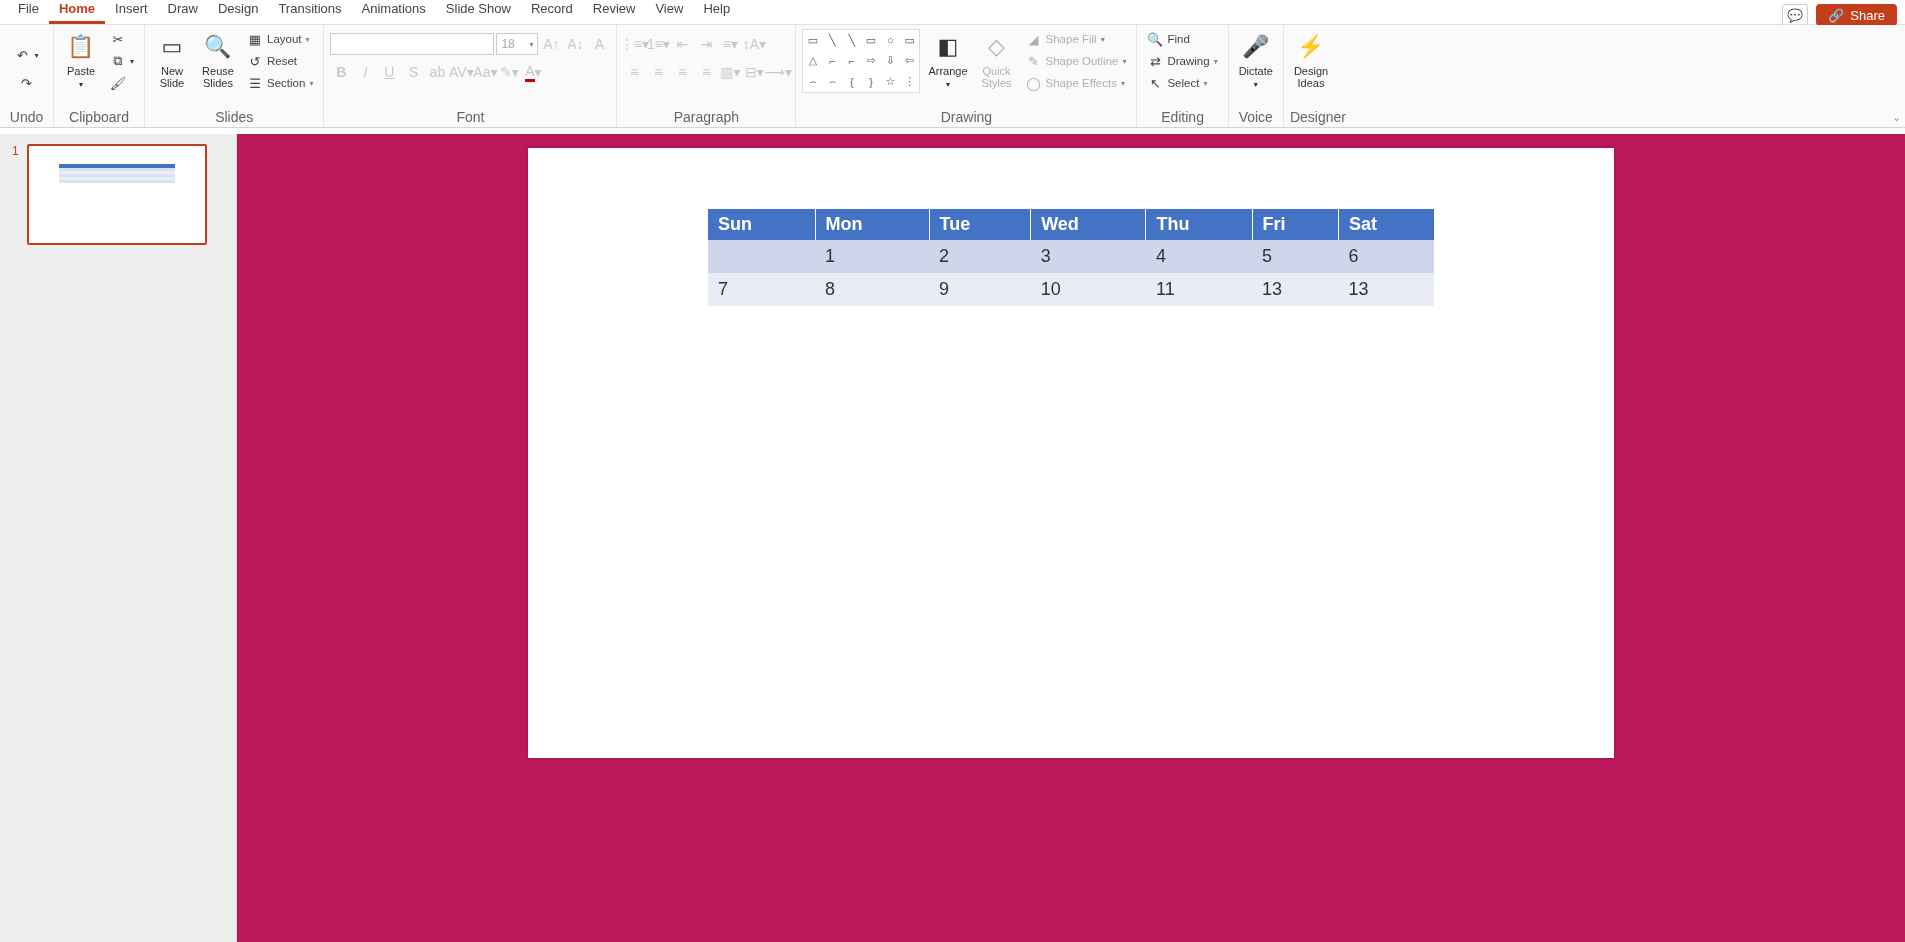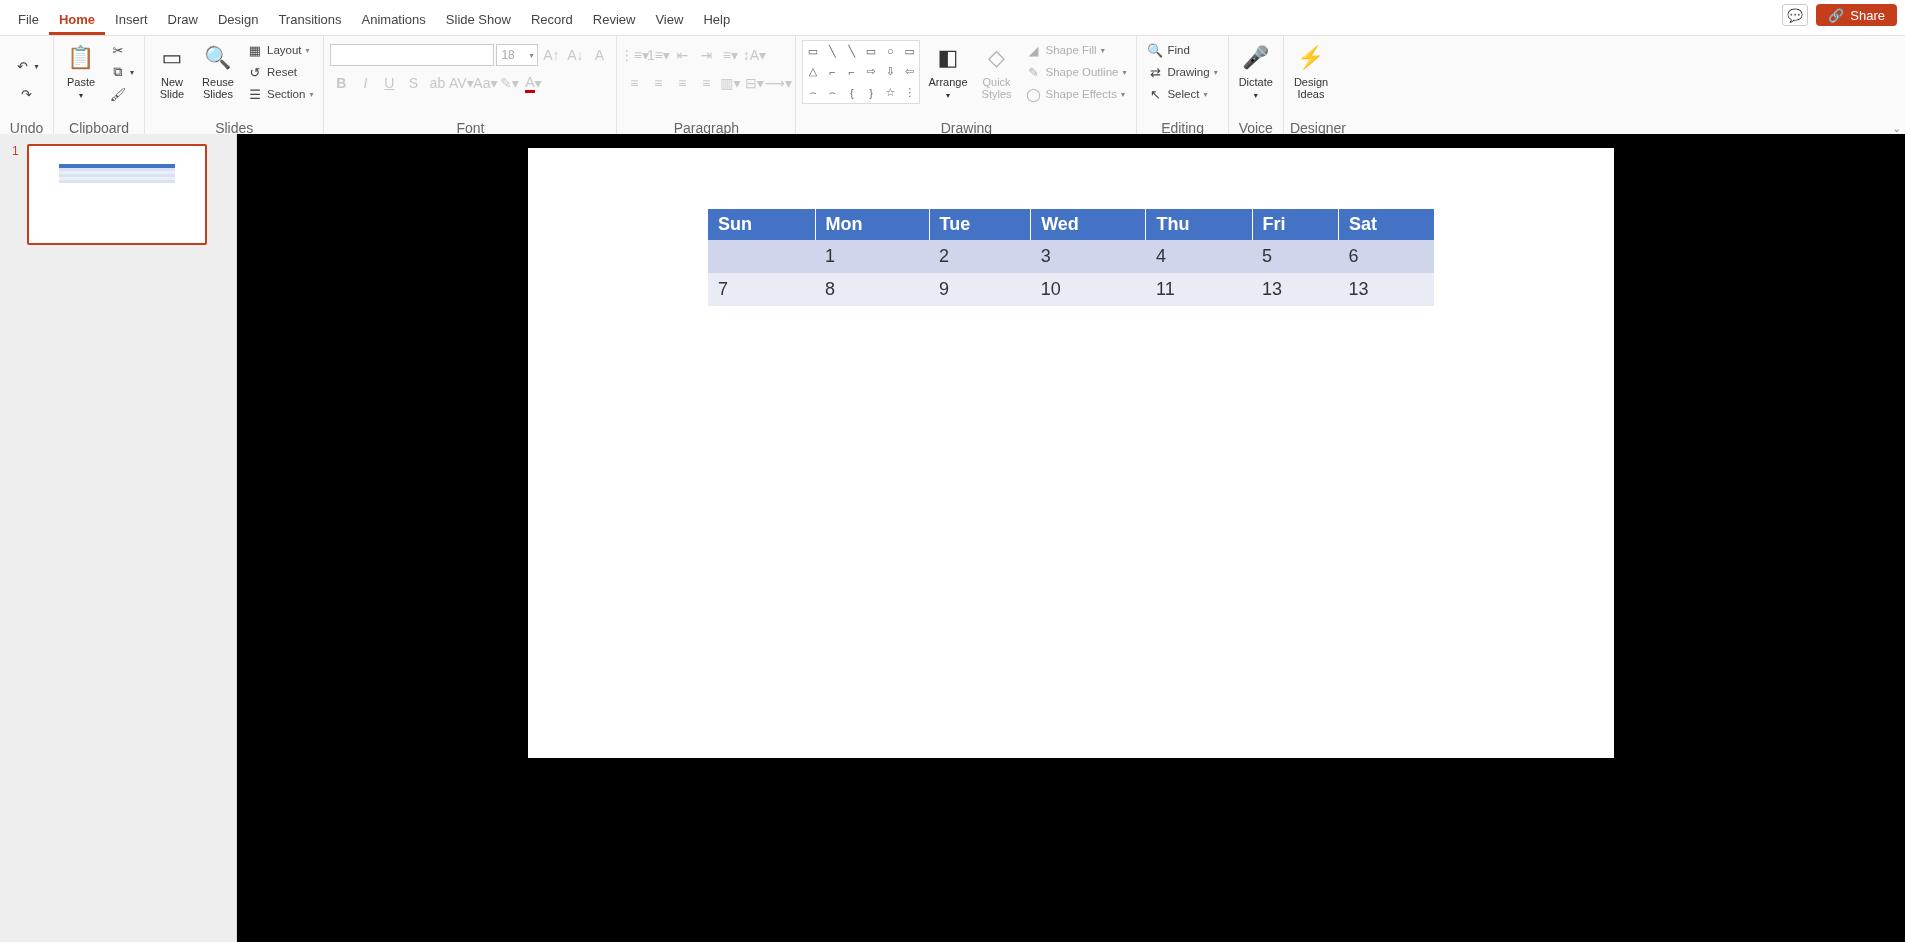--- a/index.html
+++ b/index.html
@@ -1,19 +1,19 @@
 <!DOCTYPE html>
 <html><head>
 <meta charset="utf-8">
 <style>
 * { box-sizing: border-box; margin: 0; padding: 0; font-family: "Segoe UI", Arial, sans-serif; }
 body { background: #fff; overflow: hidden; user-select: none; }
 
 
-.tabs { height: 36px; display: flex; align-items: flex-end; padding: 0 8px; background: #fff; border-bottom: 1px solid #e1e1e1; position: relative; }
+.tabs { height: 25px; display: flex; align-items: flex-end; padding: 0 8px; background: #fff; border-bottom: 1px solid #e1e1e1; position: relative; }
 .tab { padding: 6px 10px 5px; font-size: 13px; color: #444; cursor: pointer; border-bottom: 3px solid transparent; }
 .tab.active { color: #c43e1c; border-bottom-color: #c43e1c; font-weight: 600; }
 .tabs-right { position: absolute; right: 8px; top: 4px; display: flex; gap: 8px; }
 .comments-btn { width: 26px; height: 22px; border: 1px solid #ccc; border-radius: 3px; display: flex; align-items: center; justify-content: center; font-size: 13px; color: #555; cursor: pointer; }
 .share-btn { background: #c43e1c; color: #fff; border-radius: 4px; padding: 3px 12px; font-size: 13px; display: flex; align-items: center; gap: 6px; cursor: pointer; }
 
 
 .ribbon { height: 103px; background: #fafafa; border-bottom: 1px solid #d4d4d4; display: flex; position: relative; }
 .group { display: flex; flex-direction: column; height: 100%; border-right: 1px solid #e3e3e3; padding: 4px 6px 0; }
 .group-body { flex: 1; display: flex; align-items: flex-start; gap: 4px; }
@@ -46,21 +46,21 @@
 .thumbs { width: 237px; background: #eeeeee; border-right: 1px solid #d9d9d9; padding: 10px 12px; overflow: auto; }
 .thumb-wrapper { display: flex; gap: 8px; }
 .thumb-num { font-size: 12px; color: #b7472a; }
 .thumb { width: 180px; height: 101px; background: #fff; border: 2px solid #c43e1c; border-radius: 2px; padding: 18px 30px 10px; }
 .mini-table { width: 100%; border-collapse: collapse; }
 .mini-table th { background: #4472c4; height: 4px; }
 .mini-table td { height: 3px; }
 .mini-table tr:nth-child(even) td { background: #d9e1f2; }
 .mini-table tr:nth-child(odd) td { background: #eaeef7; }
 
-.canvas { flex: 1; display: flex; justify-content: center; padding: 14px 40px 40px; overflow: auto; background: #000000; }
+.canvas { flex: 1; display: flex; justify-content: center; padding: 14px 40px 40px; overflow: auto; background: #be185d; }
 .slide { width: 1086px; height: 610px; background: #fff; box-shadow: 0 0 4px rgba(0,0,0,0.25); position: relative; }
 
 .cal { position: absolute; left: 180px; top: 61px; width: 726px; border-collapse: collapse; }
 .cal th { background: #4472c4; color: #fff; text-align: left; font-weight: 600; font-size: 18px; padding: 5px 10px; border-right: 1px solid #fff; }
 .cal th:last-child { border-right: none; }
 .cal td { font-size: 18px; color: #333; padding: 4px 10px; text-align: left; height: 33px; vertical-align: middle; }
 .cal tbody tr:nth-child(odd) td { background: #cfd5ea; }
 .cal tbody tr:nth-child(even) td { background: #e9ebf5; }
 </style>
 </head>

